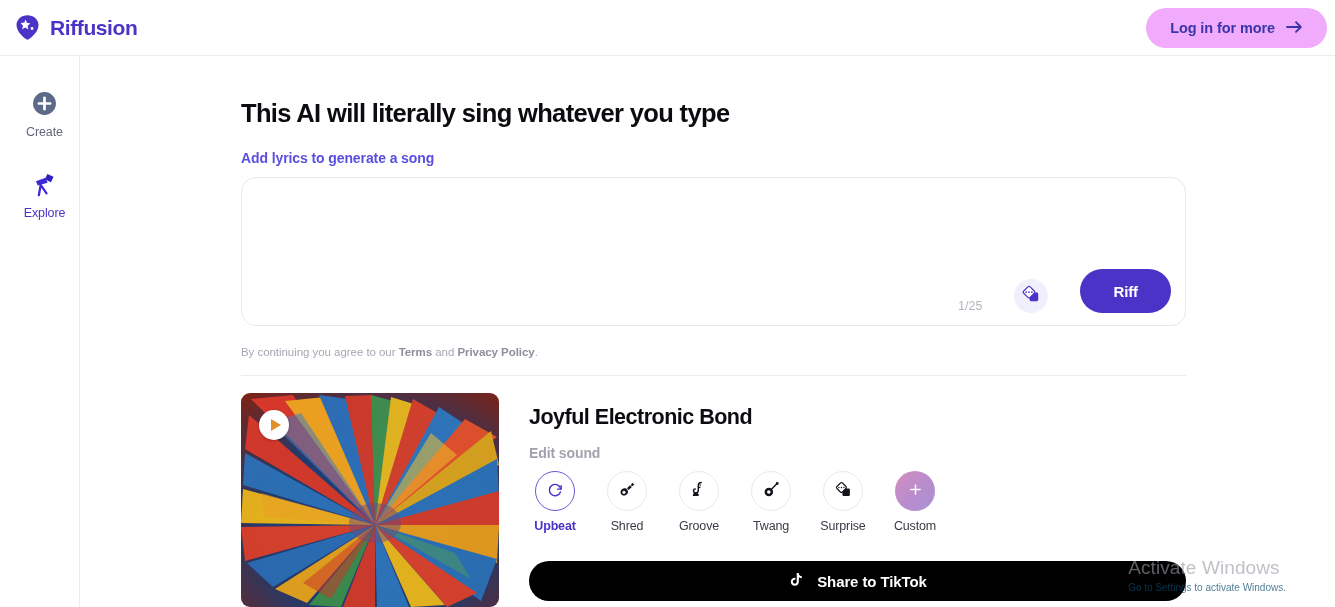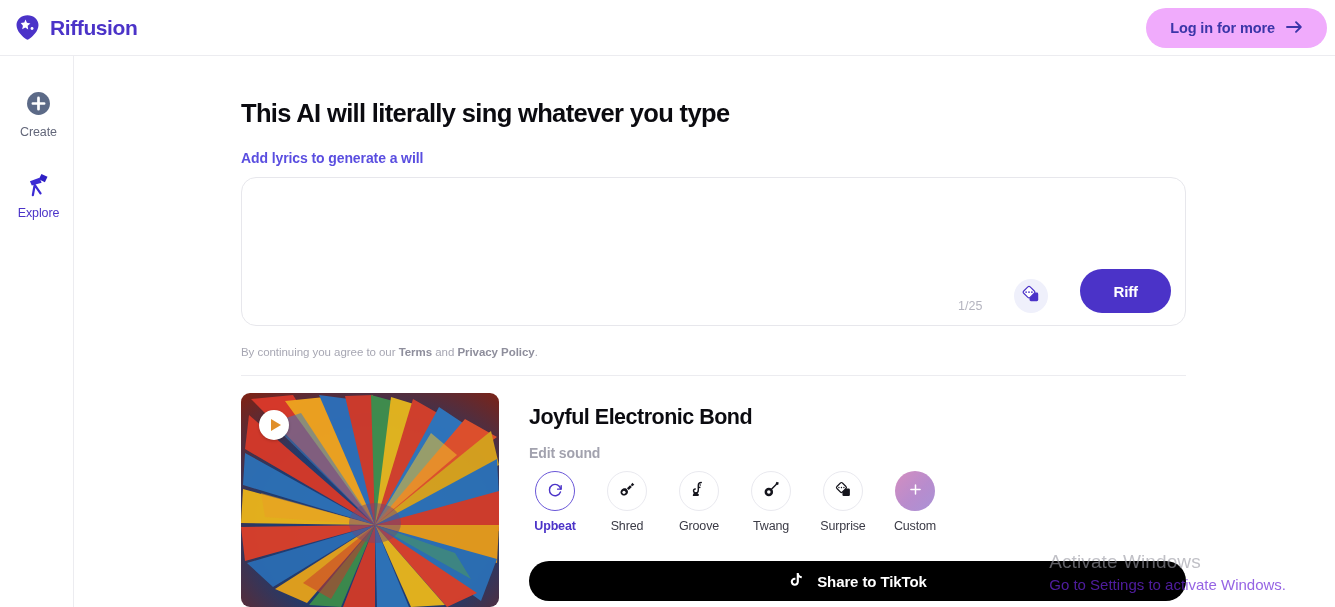--- a/index.html
+++ b/index.html
@@ -44,21 +44,21 @@
     cursor: pointer;
   }
   .login-btn-label {
     font-size: 14.5px; font-weight: bold; color: #3b35a8;
     letter-spacing: -0.1px;
   }
   .arrow-ico { display: block; }
 
   
   .sidebar {
-    position: absolute; left: 4px; top: 56px;
+    position: absolute; left: 10px; top: 56px;
     width: 70px; height: 551px;
     background: #ffffff;
     border-right: 1px solid #ececf0;
     padding-top: 34px;
     display: flex; flex-direction: column; align-items: center;
     gap: 32px;
   }
   .nav-item {
     width: 70px;
     display: flex; flex-direction: column; align-items: center;
@@ -203,21 +203,21 @@
     cursor: pointer;
   }
 
   
   .watermark {
     position: absolute; right: 49px; bottom: 14px;
     text-align: left; z-index: 30; pointer-events: none;
     user-select: none;
   }
   .wm-1 { font-size: 19px; color: #9a9aa4; opacity: .62; letter-spacing: .1px; }
-  .wm-2 { font-size: 15px; color: #6d28d9; opacity: .72; margin-top: 3px; }
+  .wm-2 { font-size: 10px; color: #0c4a6e; opacity: .72; margin-top: 3px; }
 </style>
 </head>
 <body>
 
 <div class="header">
   <div class="brand">
     <span class="brand-mark">
       <svg viewBox="0 0 28 28" width="27" height="27">
         <path d="M14 1.2c6.2 0 11.4 4.3 11.4 10.2 0 6.7-6.3 12.1-10.2 14.9-0.8 0.6-1.6 0.6-2.4 0C9 23.5 2.6 18.1 2.6 11.4 2.6 5.5 7.8 1.2 14 1.2z" fill="#4b33c8"></path>
         <path d="M11.9 5.6l1.5 3.5 3.6 0.8-2.8 2.4 0.5 3.7-3-1.9-3.3 1.6 0.9-3.6L7 9.3l3.7-0.4z" fill="#ffffff"></path>
@@ -258,21 +258,21 @@
       </svg>
     </span>
     <span class="nav-label">Explore</span>
   </a>
 
 </nav>
 
 <main class="main">
 
   <h1 class="page-title">This AI will literally sing whatever you type</h1>
-  <div class="sub-link">Add lyrics to generate a will</div>
+  <div class="sub-link">Add lyrics to generate a song</div>
 
   <section class="compose">
     <textarea class="lyrics-input" placeholder="" style=""></textarea>
 
     <div class="compose-foot">
       <span class="char-count">1/25</span>
 
       <button class="dice-btn">
         <span>
           <svg width="19" height="19" viewBox="0 0 24 24">

